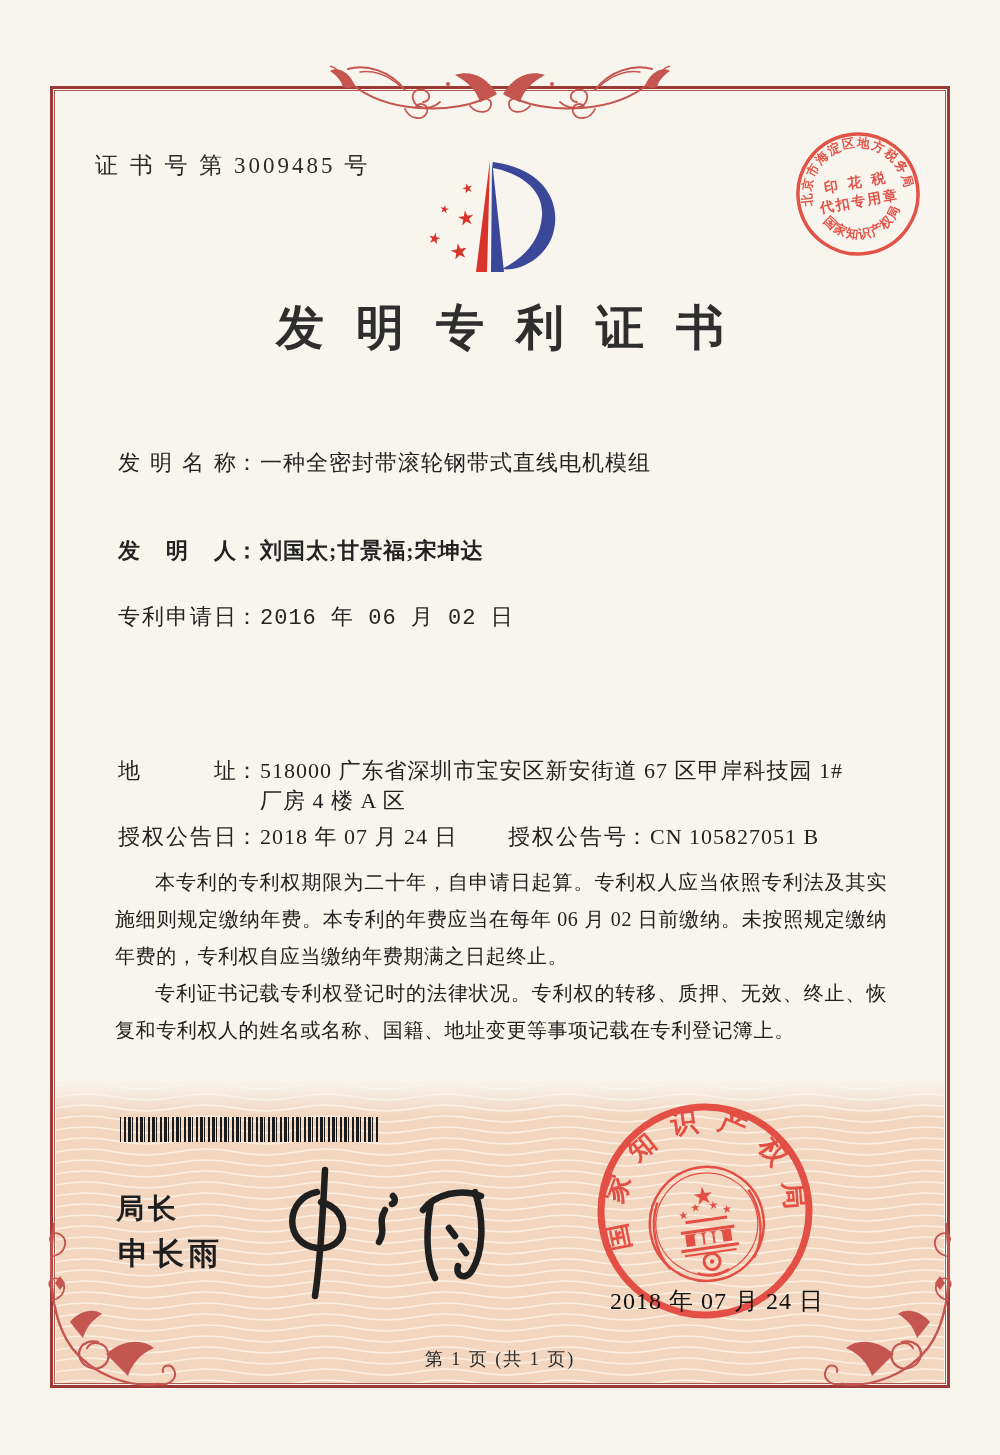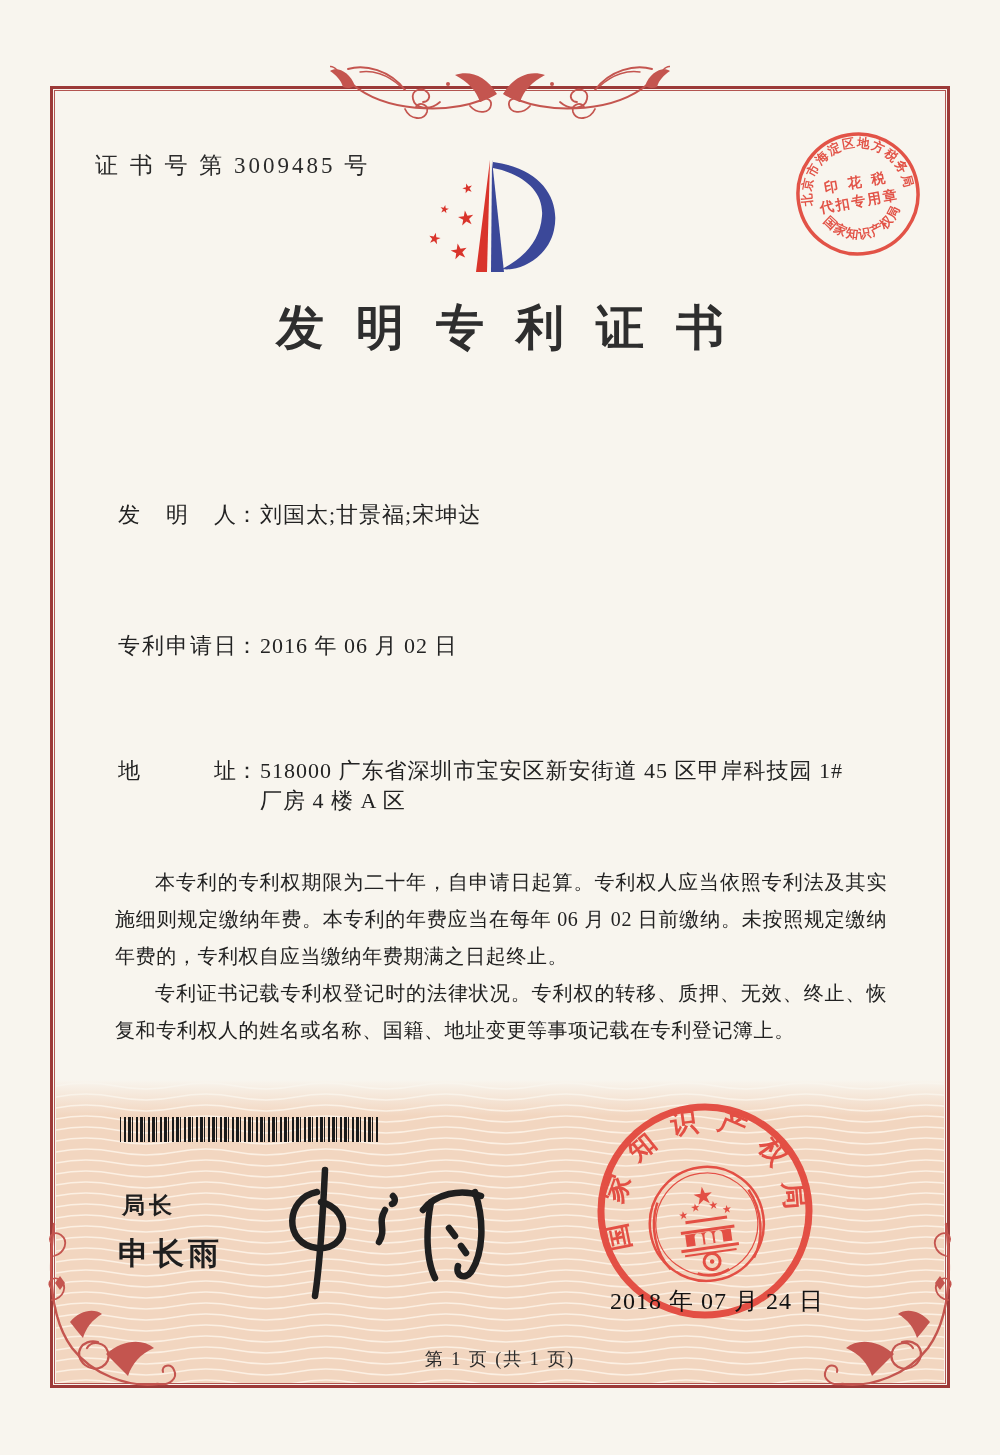--- a/index.html
+++ b/index.html
@@ -32,21 +32,21 @@
   .paras{position:absolute;left:115px;top:864px;width:772px;
          font-size:20px;line-height:37px;letter-spacing:0.6px;
          text-align:justify;color:#222;}
   .paras p{margin:0;text-indent:2em;}
   
   .barcode{position:absolute;left:120px;top:1117px;width:262px;height:25px;
            display:flex;align-items:stretch;}
   .barcode .b{height:100%;}
   
   .hei{font-family:"Liberation Sans","DejaVu Sans",sans-serif;}
-  .director-role{position:absolute;left:122px;top:1190px;font-size:23px;font-weight:600;letter-spacing:4px;color:#1e1e1e;}
+  .director-role{position:absolute;left:116px;top:1190px;font-size:28px;font-weight:600;letter-spacing:4px;color:#1e1e1e;}
   .director-name{position:absolute;left:118px;top:1233px;font-size:31px;font-weight:600;letter-spacing:4px;color:#1e1e1e;}
   
   .seal-date{position:absolute;left:610px;top:1285px;font-size:24px;letter-spacing:1px;color:#121212;}
   .footer{position:absolute;left:0;right:0;top:1347px;text-align:center;font-size:18px;letter-spacing:2px;color:#2a2a2a;}
   svg{display:block;}
 </style>
 </head>
 <body>
 
 <div id="page">
@@ -157,29 +157,38 @@
           <textPath href="#taxBot" startOffset="50%" text-anchor="middle">国家知识产权局</textPath>
         </text>
       </g>
     </svg>
   </div>
 
   <div class="title-wrap">
       <span class="title">发明专利证书</span>
     </div>
 
-  <div class="frow" style="top:500px;">
+  <div class="frow" style="top:448px;">
+    <span class="flabel">发明名称</span><span class="fcolon">：</span><span class="fvalue">一种全密封带滚轮钢带式直线电机模组</span>
+  </div>
+  <div class="frow" style="top:536px;font-weight:bold;">
     <span class="flabel">发明人</span><span class="fcolon">：</span><span class="fvalue">刘国太;甘景福;宋坤达</span>
   </div>
-  <div class="frow" style="top:631px;">
+  <div class="frow" style="top:602px;font-family:Liberation Mono, monospace;">
     <span class="flabel">专利申请日</span><span class="fcolon">：</span><span class="fvalue">2016 年 06 月 02 日</span>
   </div>
   <div class="frow" style="top:756px;">
-    <span class="flabel">地址</span><span class="fcolon">：</span><span class="fvalue">518000 广东省深圳市宝安区新安街道 45 区甲岸科技园 1#</span>
+    <span class="flabel">地址</span><span class="fcolon">：</span><span class="fvalue">518000 广东省深圳市宝安区新安街道 67 区甲岸科技园 1#</span>
     <span class="addr2">厂房 4 楼 A 区</span>
+  </div>
+  <div class="frow" style="top:822px;">
+    <span class="flabel">授权公告日</span><span class="fcolon">：</span><span class="fvalue">2018 年 07 月 24 日</span>
+    <span class="grant-right">
+      <span class="flabel">授权公告号</span><span class="fcolon">：</span><span class="fvalue">CN 105827051 B</span>
+    </span>
   </div>
 
   <div class="paras">
     <p>本专利的专利权期限为二十年，自申请日起算。专利权人应当依照专利法及其实施细则规定缴纳年费。本专利的年费应当在每年 06 月 02 日前缴纳。未按照规定缴纳年费的，专利权自应当缴纳年费期满之日起终止。</p>
     <p>专利证书记载专利权登记时的法律状况。专利权的转移、质押、无效、终止、恢复和专利权人的姓名或名称、国籍、地址变更等事项记载在专利登记簿上。</p>
   </div>
 
   <div class="barcode" id="barcode">
       <div class="b" style="width: 1px; background: rgb(26, 26, 26); margin-right: 3px;"></div>
       <div class="b" style="width: 2px; background: rgb(26, 26, 26); margin-right: 2px;"></div>

